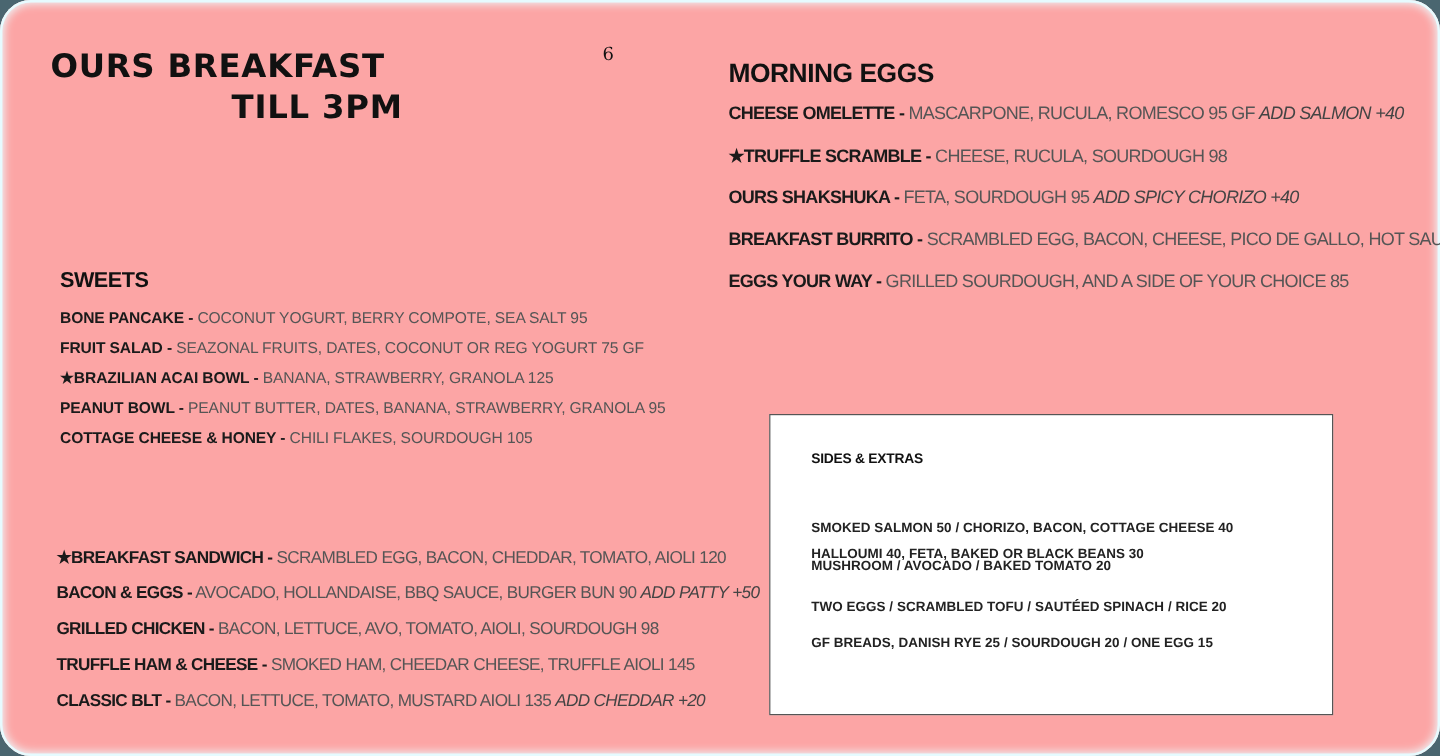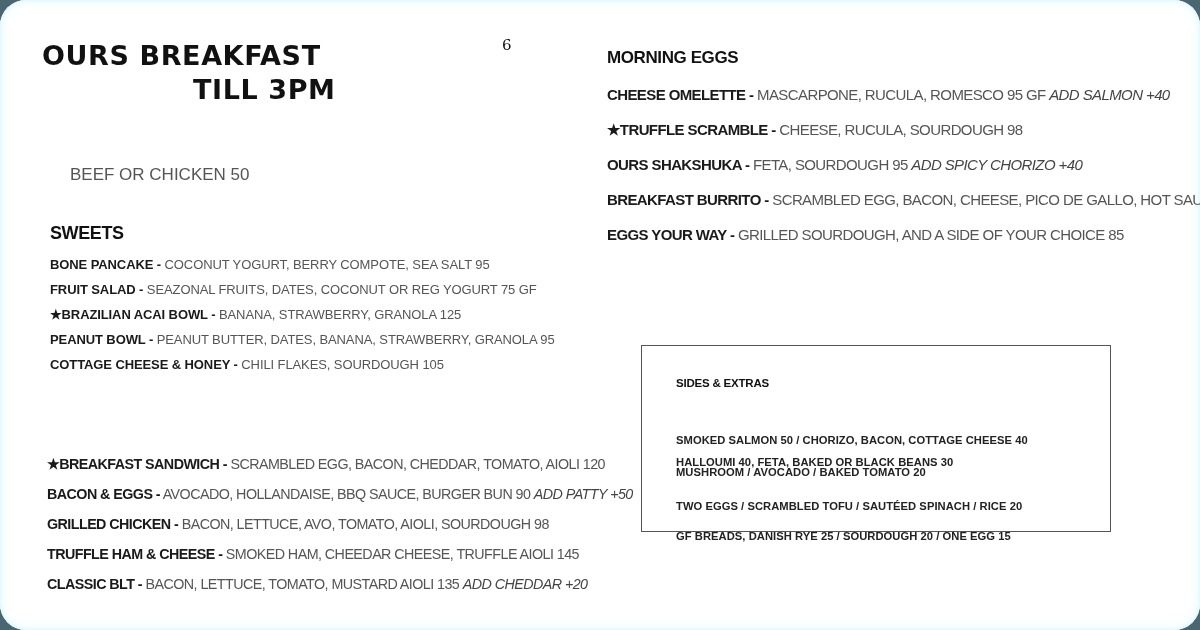--- a/index.html
+++ b/index.html
@@ -4,21 +4,21 @@
 <style>
   html, body { margin: 0; padding: 0; }
   body {
     width: 1200px; height: 630px; overflow: hidden;
     background: #4a6670;
     position: relative;
     font-family: "DejaVu Sans", "Liberation Sans", sans-serif;
   }
   .page {
     position: absolute; left: 0; top: 0; width: 1200px; height: 630px;
-    background: #ffffff;
+    background: #fca5a5;
     border-radius: 26px;
     box-shadow: inset 0 0 0 2px #e6fbff, inset 0 0 8px 3px #ecfcff;
     overflow: hidden;
   }
   .abs { position: absolute; white-space: nowrap; }
   .title1 {
     left: 42px; top: 40px; font-size: 27px; font-weight: bold; color: #111;
     letter-spacing: 0.6px;
   }
   .title2 {
@@ -36,34 +36,34 @@
   .broth-sub {
     left: 70px; top: 165px; font-size: 17px; color: #555;
     font-family: "Liberation Sans", sans-serif;
   }
   .section-head {
     font-family: "Liberation Sans", sans-serif;
     font-weight: bold; color: #111; letter-spacing: -0.4px;
   }
   .sweets-head { left: 50px; top: 223px; font-size: 18px; }
   .sandw-head { left: 47px; top: 433px; font-size: 16px; }
-  .eggs-head { left: 607px; top: 48px; font-size: 17px; }
+  .eggs-head { left: 607px; top: 48px; font-size: 22px; }
 
   .list { position: absolute; font-family: "Liberation Sans", sans-serif; }
   .item { white-space: nowrap; position: absolute; left: 0; }
   .item .name { font-weight: bold; color: #1a1a1a; }
   .item .desc { color: #555; }
   .item .extra { color: #444; font-style: italic; }
 
   .sweets-list { left: 50px; top: 257px; font-size: 13px; letter-spacing: -0.1px; }
   .sandw-list { left: 47px; top: 456px; font-size: 14.3px; letter-spacing: -0.55px; }
   .eggs-list { left: 607px; top: 86px; font-size: 15px; letter-spacing: -0.6px; }
 
   .sides-box {
-    position: absolute; left: 641px; top: 345px; width: 470px; height: 187px;
+    position: absolute; left: 641px; top: 345px; width: 470px; height: 251px;
     border: 1.5px solid #555; box-sizing: border-box; background: #fff;
   }
   .sides-head {
     position: absolute; left: 34px; top: 31px; font-size: 11.5px; font-weight: bold; color: #111;
     font-family: "Liberation Sans", sans-serif; letter-spacing: -0.2px;
   }
   .sides-list {
     position: absolute; left: 34px; top: 88px;
     font-family: "Liberation Sans", sans-serif; font-size: 11.2px; font-weight: bold; color: #222;
     letter-spacing: 0.05px;
@@ -72,21 +72,20 @@
 </style>
 </head>
 <body>
 
 <div class="page">
 
   <div class="abs title1">OURS BREAKFAST</div>
   <div class="abs title2">TILL 3PM</div>
   <div class="abs pagenum">6</div>
 
-  <div class="abs broth-sub">BEEF OR CHICKEN 50</div>
 
   <div class="abs section-head sweets-head">SWEETS</div>
   <div class="list sweets-list">
     <div class="item" style="top:0px">
       <span class="name">BONE PANCAKE -</span><span class="desc"> COCONUT YOGURT, BERRY COMPOTE, SEA SALT 95</span>
     </div>
     <div class="item" style="top:25px">
       <span class="name">FRUIT SALAD -</span><span class="desc"> SEAZONAL FRUITS, DATES, COCONUT OR REG YOGURT 75 GF</span>
     </div>
     <div class="item" style="top:50px">

